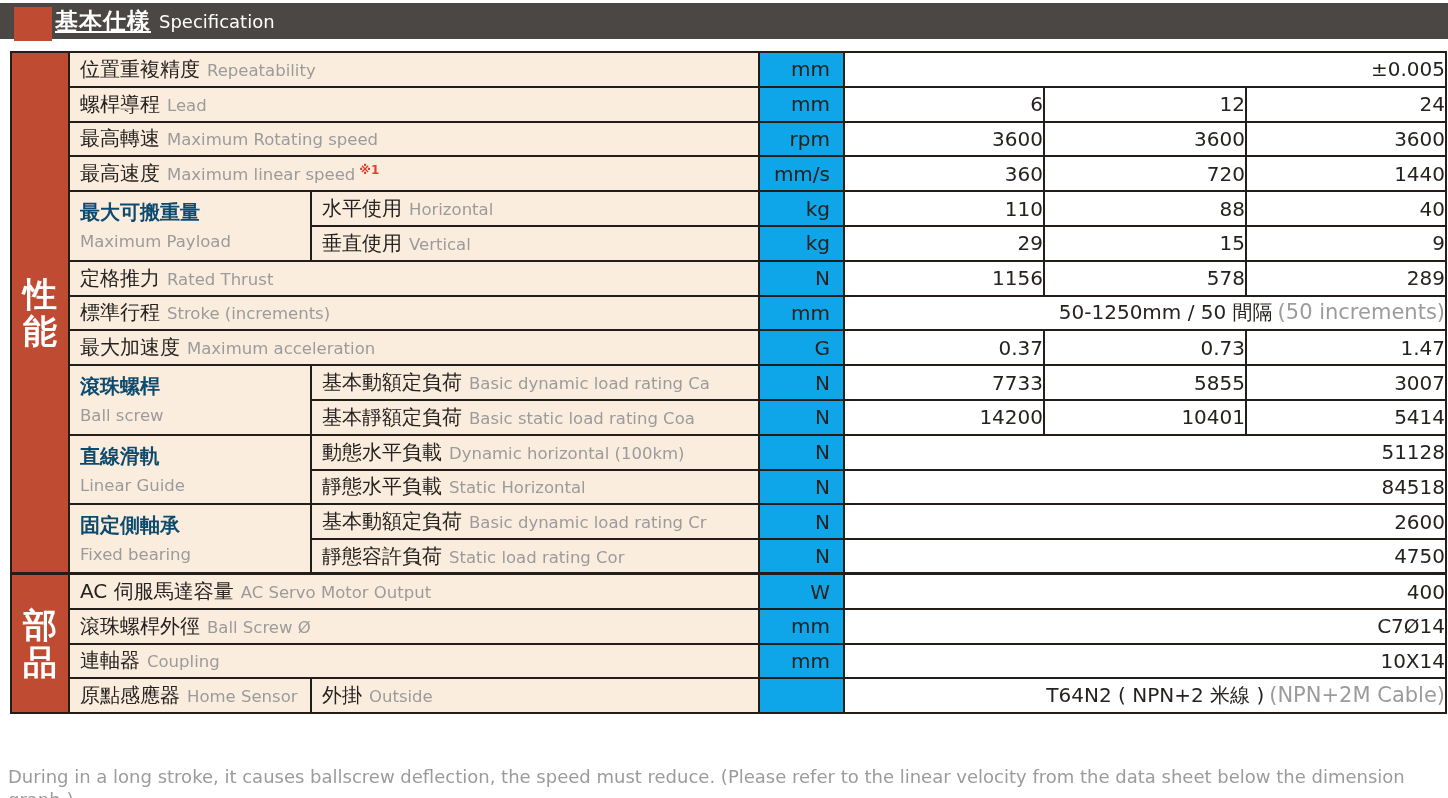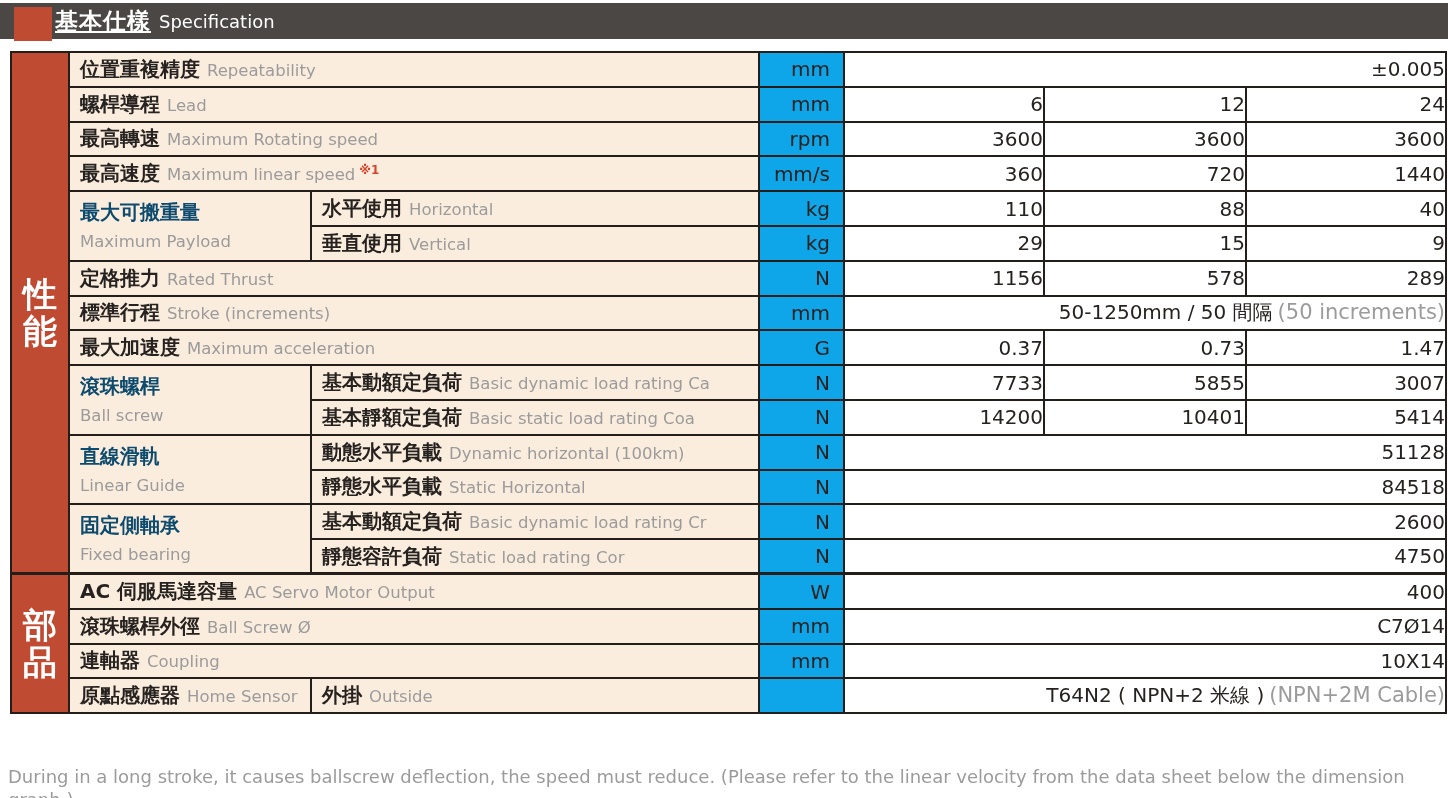--- a/index.html
+++ b/index.html
@@ -16,21 +16,21 @@
 
   
   table.spec { position:absolute; top:51px; left:10px; width:1435px;
                border-collapse:collapse; table-layout:fixed; }
   table.spec td { border:2px solid #241e1a; height:34.8px; vertical-align:middle; overflow:hidden; }
 
   td.strip { background:#c04b33; text-align:center; }
   td.strip div { color:#ffffff; font-weight:bold; font-size:34px; line-height:1.08; }
 
   td.lbl  { background:#fbedde; padding-left:10px; white-space:nowrap; }
-  .cjk  { font-size:20px; font-weight:bold; color:#262220; }
+  .cjk  { font-size:20px; font-weight:normal; color:#262220; }
   .en   { font-size:16.5px; color:#9b9b9b; margin-left:7px; }
   .en2  { font-size:16.5px; color:#9b9b9b; line-height:1.05; margin-top:10px; }
   .cjk-block { font-size:20px; font-weight:bold; color:#0c4a6e; line-height:1.1; }
   sup.ref { color:#d6442c; font-size:12px; font-weight:bold; margin-left:4px; vertical-align:super; }
 
   td.unit { background:#0ea5e9; text-align:right; padding-right:13px;
             font-size:20px; color:#262220; white-space:nowrap; }
   td.val  { background:#ffffff; text-align:right; font-size:20px; color:#262220; white-space:nowrap; }
   td.val .gray { color:#9b9b9b; font-size:21px; margin-left:5px; }
 

